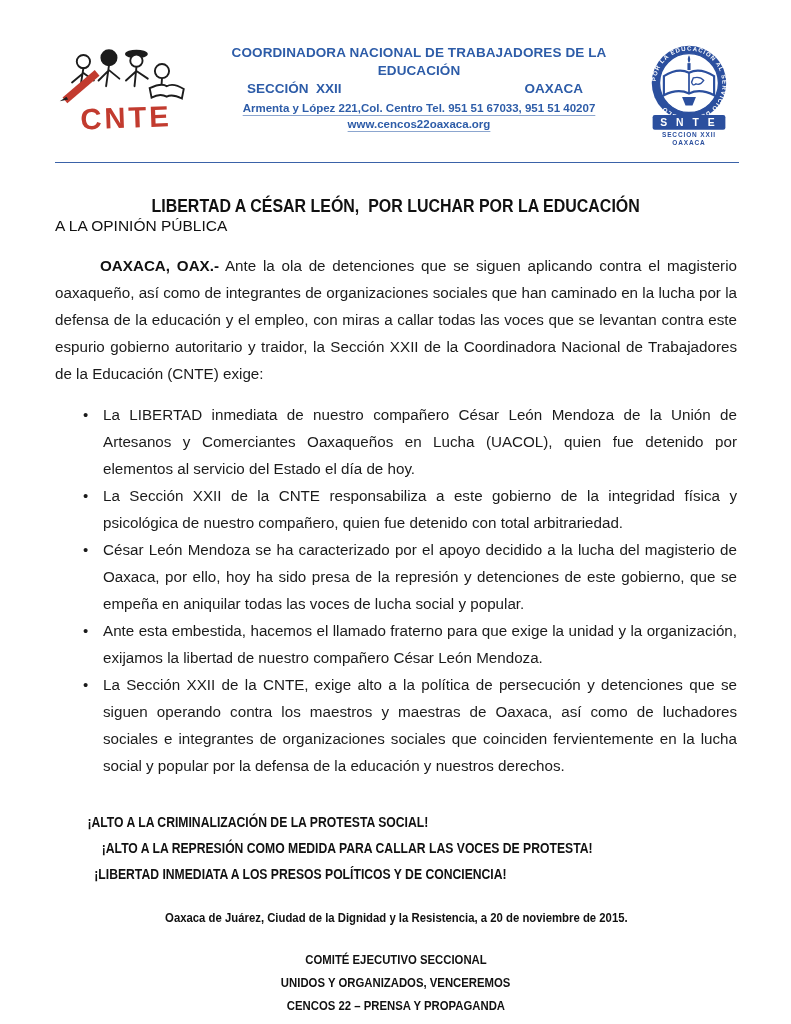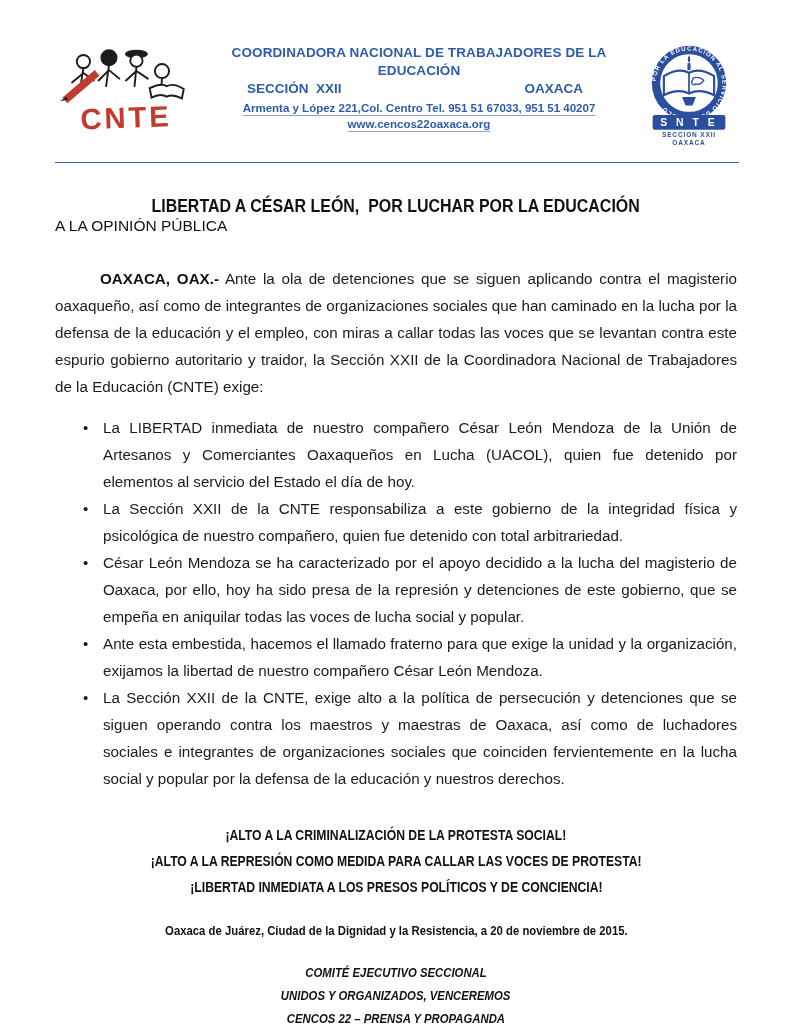--- a/index.html
+++ b/index.html
@@ -53,21 +53,21 @@
     transform: scaleX(0.84);
     transform-origin: center;
     white-space: pre;
     color: #111;
   }
 
   .doc-title { text-align: center; margin-top: 32px; font-size: 19px; line-height: 22px; }
   .salutation { font-weight: 400; font-size: 15.5px; color: #111; }
 
   .intro {
-    margin-top: 30px;
+    margin-top: 17px;
     font-size: 15.2px; line-height: 27px;
     text-align: justify;
     text-indent: 45px;
   }
   .intro b { color: #111; }
 
   .bullet-list {
     list-style: none;
     margin-top: 14px;
     padding-left: 28px;
@@ -77,29 +77,29 @@
     padding-left: 20px;
     font-size: 15.2px; line-height: 27px;
     text-align: justify;
   }
   .bullet-list li::before {
     content: "\2022";
     position: absolute; left: 0; top: 0;
     font-size: 15px;
   }
 
-  .slogans { margin-top: 30px; text-align: center; }
+  .slogans { margin-top: 30px; text-align: left; }
   .slogan-line { line-height: 25px; }
   .slogan-line .narrow { font-size: 14.5px; }
 
   .dateline { margin-top: 19px; text-align: center; line-height: 22px; }
   .dateline .narrow { font-size: 13.5px; }
 
   .sign-block { margin-top: 19px; text-align: center; }
-  .sign-line { line-height: 22px; font-style: italic; }
+  .sign-line { line-height: 22px; }
   .sign-line .narrow { font-size: 13.5px; }
 </style>
 </head>
 <body>
 
 <div class="page">
 
   <header class="letterhead">
 
     <div class="logo-left">

